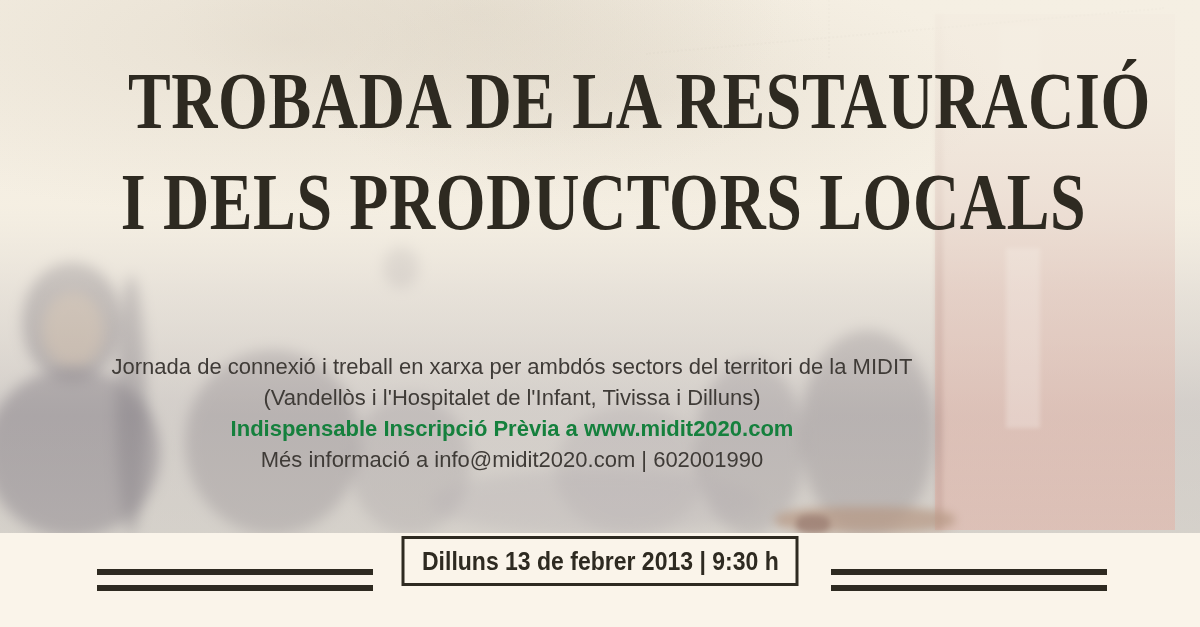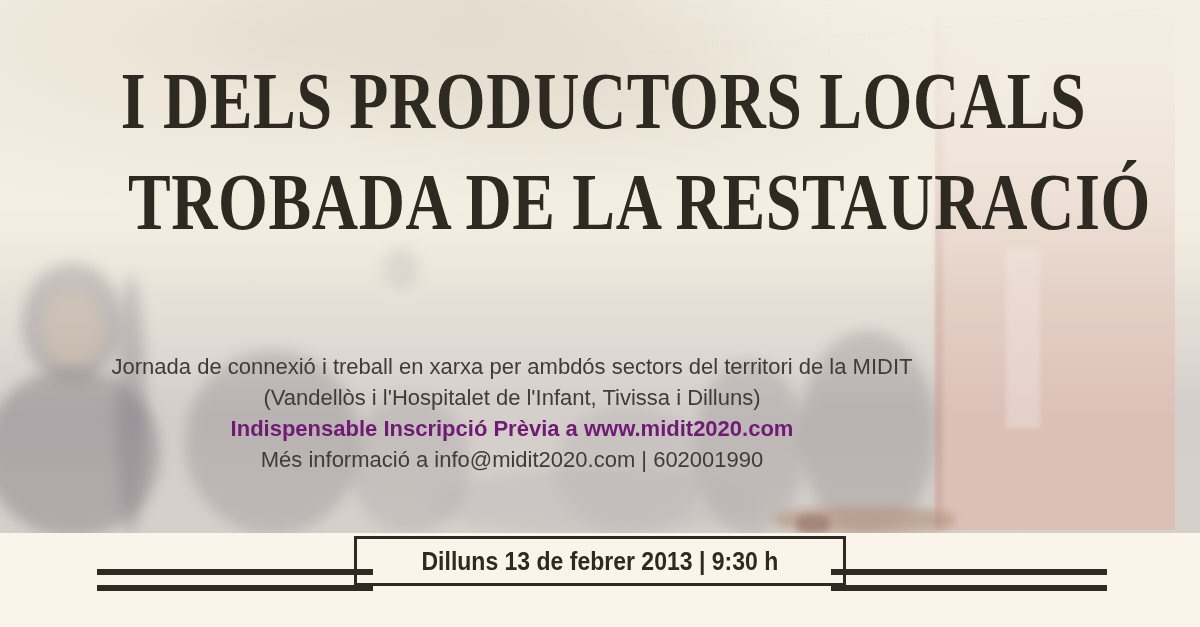--- a/index.html
+++ b/index.html
@@ -52,25 +52,25 @@
     background:var(--cream-strip, #faf4ea); }
   
   .title { position:absolute; left:0; top:51px; width:1200px; text-align:center;
     font-family:"Liberation Serif", serif; font-weight:700; font-size:80px;
     line-height:101px; color:var(--ink); letter-spacing:.01em; }
   .title-line { height:101px; white-space:nowrap; }
   .title-line span { display:inline-block; transform:scaleX(0.8); transform-origin:50% 50%; }
   
   .desc { position:absolute; left:0; top:351px; width:1024px; text-align:center;
     font-size:22px; line-height:31px; color:#3f3b37; }
-  .desc .bold { font-weight:700; color:#701a75; }
+  .desc .bold { font-weight:700; color:#15803d; }
   
   .event-box {
     position:absolute; left:600px; top:536px; transform:translateX(-50%);
-    width:492px; box-sizing:border-box; border:3px solid var(--ink);
+    width:397px; box-sizing:border-box; border:3px solid var(--ink);
     padding:4px 0; text-align:center; font-weight:700; font-size:25px;
     line-height:36px; color:var(--ink); white-space:nowrap;
   }
   .event-box div span { display:inline-block; transform:scaleX(0.92); transform-origin:50% 50%; }
   .rule { position:absolute; top:569px; height:22px; box-sizing:border-box;
     border-top:6px solid var(--ink); border-bottom:6px solid var(--ink); }
   .rule-left  { left:97px;  width:276px; }
   .rule-right { left:831px; width:276px; }
 </style>
 </head>
@@ -102,22 +102,22 @@
     <div class="foliage-dark"></div>
     <div class="light-string-1"></div>
     <div class="light-string-2"></div>
   </div>
 
   <div class="wash"></div>
   <div class="texture"></div>
   <div class="strip"></div>
 
   <div class="title">
+    <div class="title-line"><span>TROBADA DE LA RESTAURACIÓ</span></div>
     <div class="title-line"><span>I DELS PRODUCTORS LOCALS</span></div>
-    <div class="title-line"><span>TROBADA DE LA RESTAURACIÓ</span></div>
   </div>
 
   <div class="desc">
     <div>Jornada de connexió i treball en xarxa per ambdós sectors del territori de la MIDIT</div>
     <div>(Vandellòs i l'Hospitalet de l'Infant, Tivissa i Dilluns)</div>
     <div class="bold">Indispensable Inscripció Prèvia a www.midit2020.com</div>
     <div>Més informació a info@midit2020.com | 602001990</div>
   </div>
 
   <div class="rule rule-left"></div>

